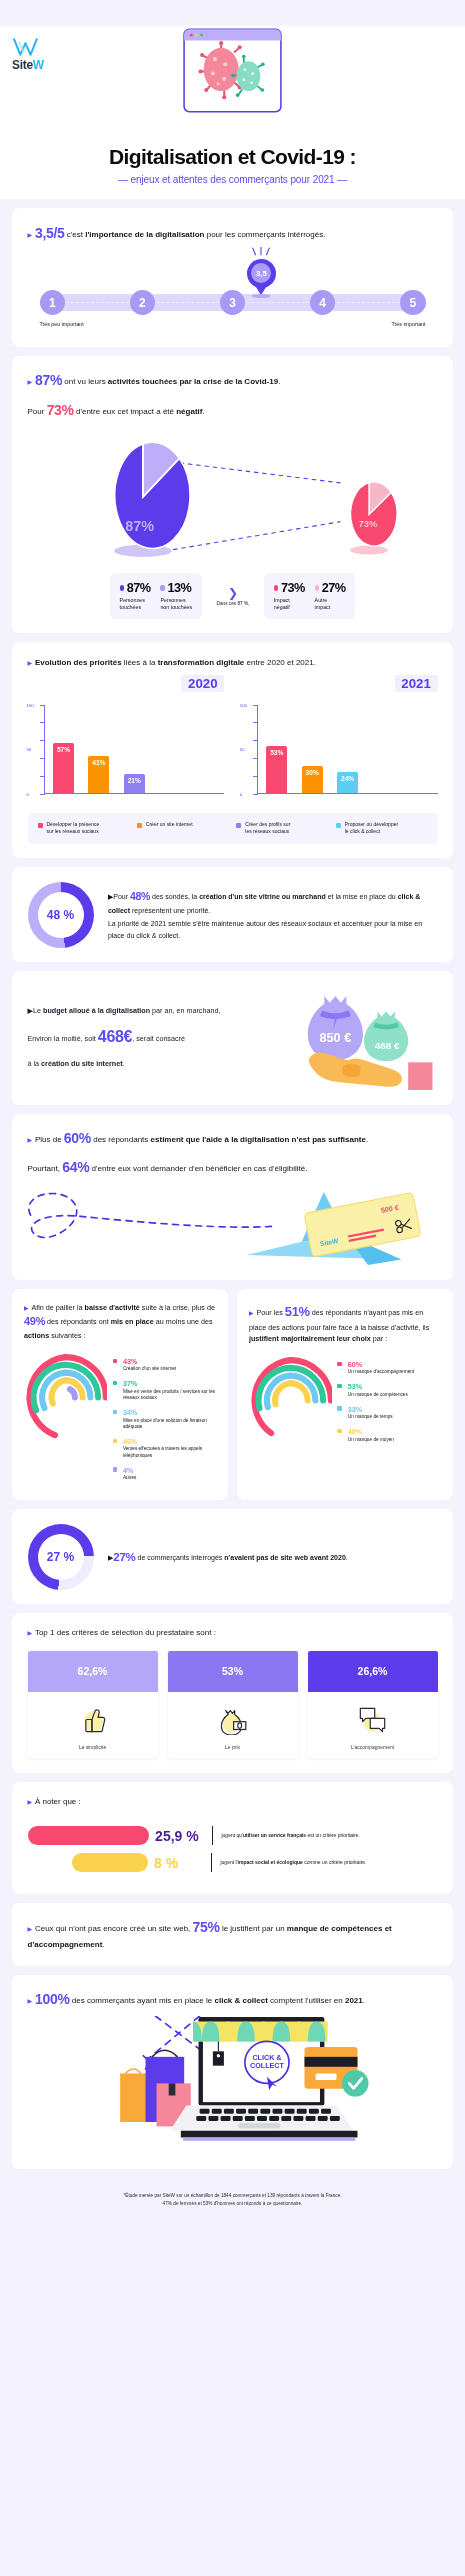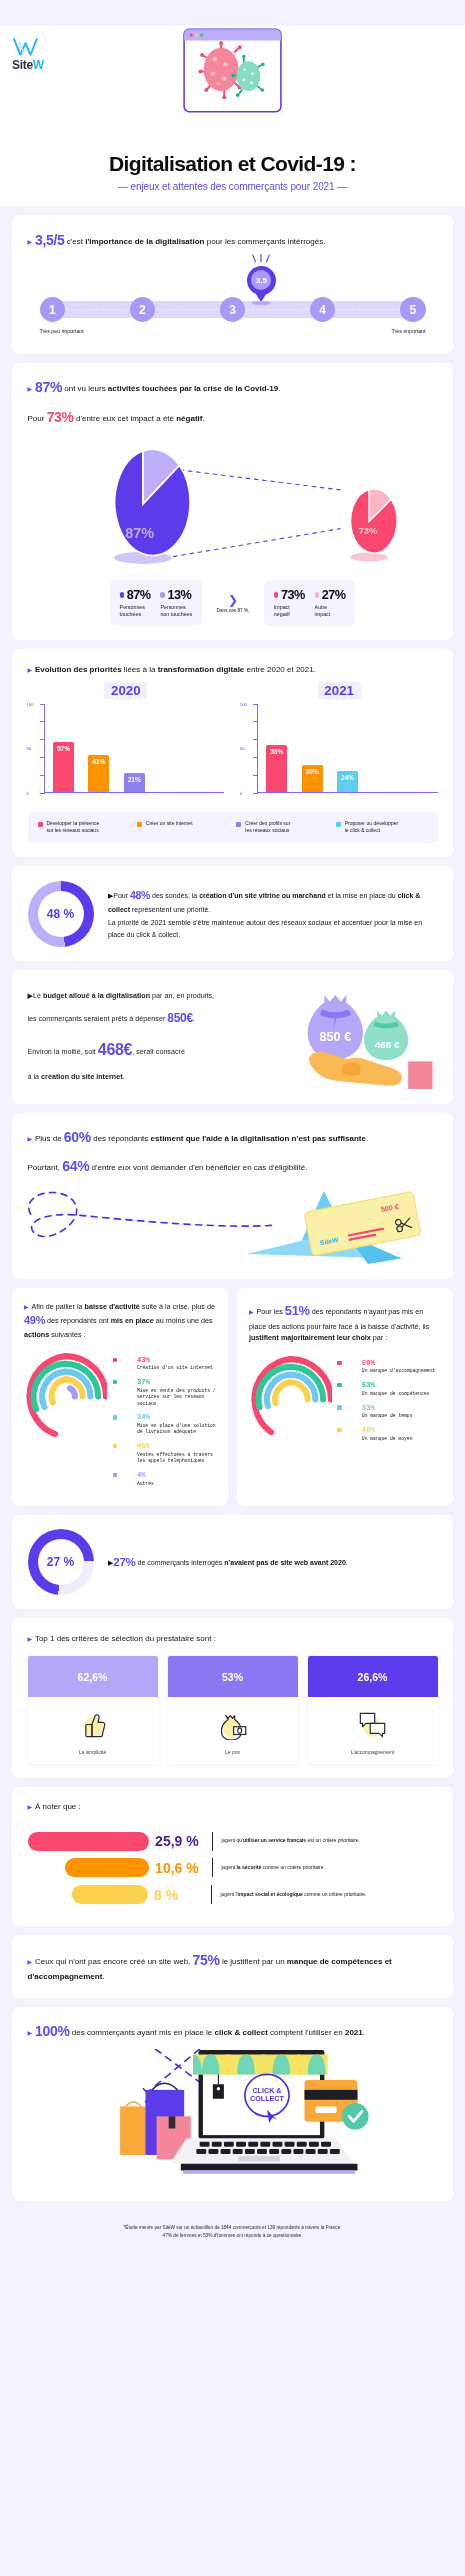--- a/index.html
+++ b/index.html
@@ -14,21 +14,21 @@
 
   
   .hero { background: #ffffff; padding: 0 0 14.4px 0; position: relative; }
   .logo { position: absolute; left: 12px; top: 11px; width: 40px; }
   .logo-mark { width: 31px; height: 21px; display:block; }
   .logo-word { font-size: 12px; font-weight: 700; letter-spacing: -0.3px; color:#2b3440; line-height:1; margin-top:1.1px;}
   .logo-word i { font-style: normal; color:#29b6f6; }
   .hero-ill { width: 103px; height: 92px; margin: 25.5px auto 0; display:block; }
   .hero h1 {
     text-align:center; font-size: 21px; font-weight: 800; letter-spacing: -0.6px;
-    margin-top: 34px; color:#0b0b12;
+    margin-top: 27px; color:#0b0b12;
   }
   .hero .sub {
     text-align:center; font-size: 10px; color:#5b4df0; margin-top: 5.5px; letter-spacing:-0.1px;
   }
 
   
   .card {
     background: #fff; border-radius: 7.8px; margin: 8.9px 12px; padding: 14.4px 15.5px;
     position: relative; overflow: hidden;
   }
@@ -79,21 +79,21 @@
   .legend-item .num .bullet{ width:4.4px;height:6.6px;border-radius:2.2px;display:inline-block;}
   .legend-item .lab { font-size:5.3px; line-height:1.35; margin-top:1.7px; color:#14141e; }
   .pies-legend-row { display:flex; align-items:center; justify-content:center; gap:14.4px; margin-top:2.2px; }
   .chev { font-size:12px; color:#5b4df0; }
   .chev-cap { font-size:4.7px; color:#14141e; text-align:center; margin-top:1.1px;}
 
   
   .yearlabel { background:#f1effd; color:#5b3bea; font-size:13.3px; font-weight:800; padding:1.1px 6.6px; border-radius:2.2px; display:inline-block; }
   .chart-pair { display:flex; gap:16.6px; margin-top:5.5px; }
   .chart-col { flex:1; }
-  .chart-head { text-align:center; margin-bottom:5px; }
+  .chart-head { text-align:right; margin-bottom:13px; }
   .axis-wrap { position:relative; height: 99px; padding-left: 19px; }
   .axis-y { position:absolute; left:16.6px; top:0; bottom:10px; width:1.1px; background:#7b6ef0; }
   .axis-x { position:absolute; left:16.6px; right:0; bottom:10px; height:1.1px; background:#7b6ef0; }
   .tick { position:absolute; left:12px; width:5.5px; height:1.1px; background:#7b6ef0; }
   .ticklab { position:absolute; left:-1.1px; font-size:4.4px; color:#5b4df0; transform:translateY(-50%); }
   .bars { position:absolute; left:25.5px; right:5.5px; bottom:11px; height:89px; display:flex; align-items:flex-end; gap:14.4px; }
   .bar { width:21px; border-radius:1.7px 1.7px 0 0; position:relative; }
   .bar span { position:absolute; top:3.3px; left:0; right:0; text-align:center; color:#fff; font-size:6.6px; font-weight:800; }
   .bar-legend { background:#f5f3fe; border-radius:4.4px; margin-top:8.9px; padding:8.9px 10px; display:flex; gap:7.8px; }
   .bl-item { display:flex; gap:3.9px; flex:1; }
@@ -114,21 +114,21 @@
 
   
   .aid-ill { height: 83px; position:relative; margin-top:3.3px; }
 
   
   .two-col { display:flex; gap:8.9px; margin:8.9px 12px; }
   .two-col .card { margin:0; flex:1; padding:13.3px 12px; }
   .arc-block { display:flex; gap:5.5px; margin-top:10px; align-items:flex-start; }
   .arc-svg { flex:none; }
   .arc-legend { flex:1; padding-top:4.4px; }
-  .al { margin-bottom:5.5px; display:flex; gap:20px;font-family:Liberation Mono, monospace; }
+  .al { margin-bottom:5.5px; display:flex; gap:6px; }
   .al-dot { width:4.4px;height:4.4px;border-radius:1.1px;margin-top:2.8px;flex:none;}
   .al-num { font-size:7.2px; font-weight:800; }
   .al-lab { font-size:4.7px; line-height:1.35; color:#14141e; margin-top:0.6px;}
 
   
   .top3 { display:flex; gap:10px; margin-top:11px; }
   .t3 { flex:1; background:#fff; border-radius:2.2px; box-shadow:0 0.6px 3.3px rgba(80,60,200,.09); overflow:hidden; text-align:center; }
   .t3 .hd { height:41px; display:flex; align-items:center; justify-content:center; color:#fff; font-size:10.5px; font-weight:800; }
   .t3 .bd { padding:12px 3.3px 8.9px; }
   .t3 .ic { width:31px; height:31px; margin:0 auto 8.9px; position:relative; }
@@ -430,22 +430,21 @@
           <span class="tri">▶</span><span>Pour </span><span class="big-purple" style="font-size:10.5px">48%</span><span> des sondés, la </span><b>création d'un site vitrine ou marchand</b><span> et la mise en place du </span><b>click &amp; collect</b><span> représentent une priorité.</span>
         </div>
         <div>La priorité de 2021 semble s'être maintenue autour des réseaux sociaux et accentuer pour la mise en place du click &amp; collect.</div>
       </div>
     </div>
   </div>
 
   <div class="card">
     <div class="money-row">
       <div class="money-txt">
-        <div><span class="tri">▶</span><span>Le </span><b>budget alloué à la digitalisation</b><span> par an, en produits,</span></div>
-        <div><span>les commerçants seraient prêts à dépenser </span><span class="big-purple" style="font-size:12px">850€</span><span>.</span></div>
+        <div><span class="tri">▶</span><span>Le </span><b>budget alloué à la digitalisation</b><span> par an, en marchand,</span></div>
         <div><span>Environ la moitié, soit </span><span class="big-purple" style="font-size:16px">468€</span><span>, serait consacré</span></div>
         <div><span>à la </span><b>création du site internet</b><span>.</span></div>
       </div>
       <div class="money-ill">
         <svg viewBox="0 0 250 190" width="138" height="105">
           <path d="M44 20 l10 12 10-12 10 12 10-12 v14 c18 12 30 34 30 54 0 30-22 48-50 48s-50-18-50-48c0-20 12-42 30-54z" fill="#b5a7f8"></path>
           <path d="M40 46 q24 10 48 0 l4 10 q-28 12 -56 0z" fill="#8b77f2"></path>
           <path d="M64 56 l-4 26 8-26z" fill="#8b77f2"></path>
           <text x="64" y="104" fill="#fff" font-size="23" font-weight="800" text-anchor="middle" font-family="Liberation Sans, sans-serif">850 €</text>
           <path d="M140 48 l8 9 8-9 8 9 8-9 v11 c14 9 24 26 24 42 0 23-17 37-40 37s-40-14-40-37c0-16 10-33 24-42z" fill="#8fdfc9"></path>
@@ -646,26 +645,20 @@
     <div class="lead">
       <span class="tri">▶</span><span>À noter que :</span>
     </div>
 
     <div style="margin-top:17.7px">
       <div class="nb-row">
         <div class="nb-bar" style="width:121px;background:#f8486f"></div>
         <div class="nb-num" style="color:#4c1d95">25,9 %</div>
         <div class="nb-sep"></div>
         <div class="nb-txt"><span>jugent qu'</span><b>utiliser un service français</b><span> est un critère prioritaire.</span></div>
-      </div>
-      <div class="nb-row">
-        <div class="nb-bar" style="width:84px;margin-left:37px;background:#fb9400"></div>
-        <div class="nb-num" style="color:#fb9400">10,6 %</div>
-        <div class="nb-sep"></div>
-        <div class="nb-txt"><span>jugent </span><b>la sécurité</b><span> comme un critère prioritaire.</span></div>
       </div>
       <div class="nb-row">
         <div class="nb-bar" style="width:76px;margin-left:44px;background:#fbd24e"></div>
         <div class="nb-num" style="color:#fbd24e">8 %</div>
         <div class="nb-sep"></div>
         <div class="nb-txt"><span>jugent l'</span><b>impact social et écologique</b><span> comme un critère prioritaire.</span></div>
       </div>
     </div>
   </div>
 

